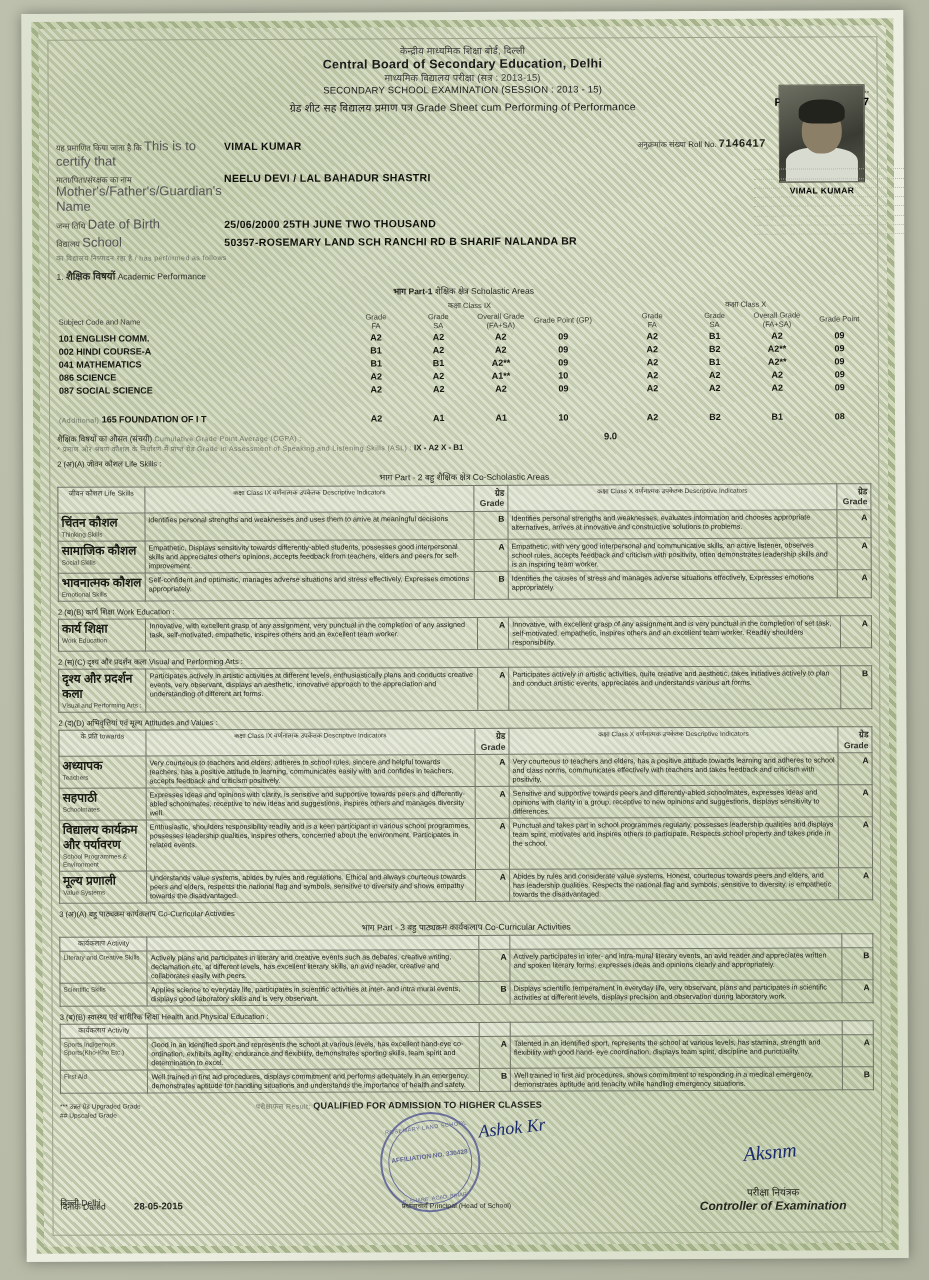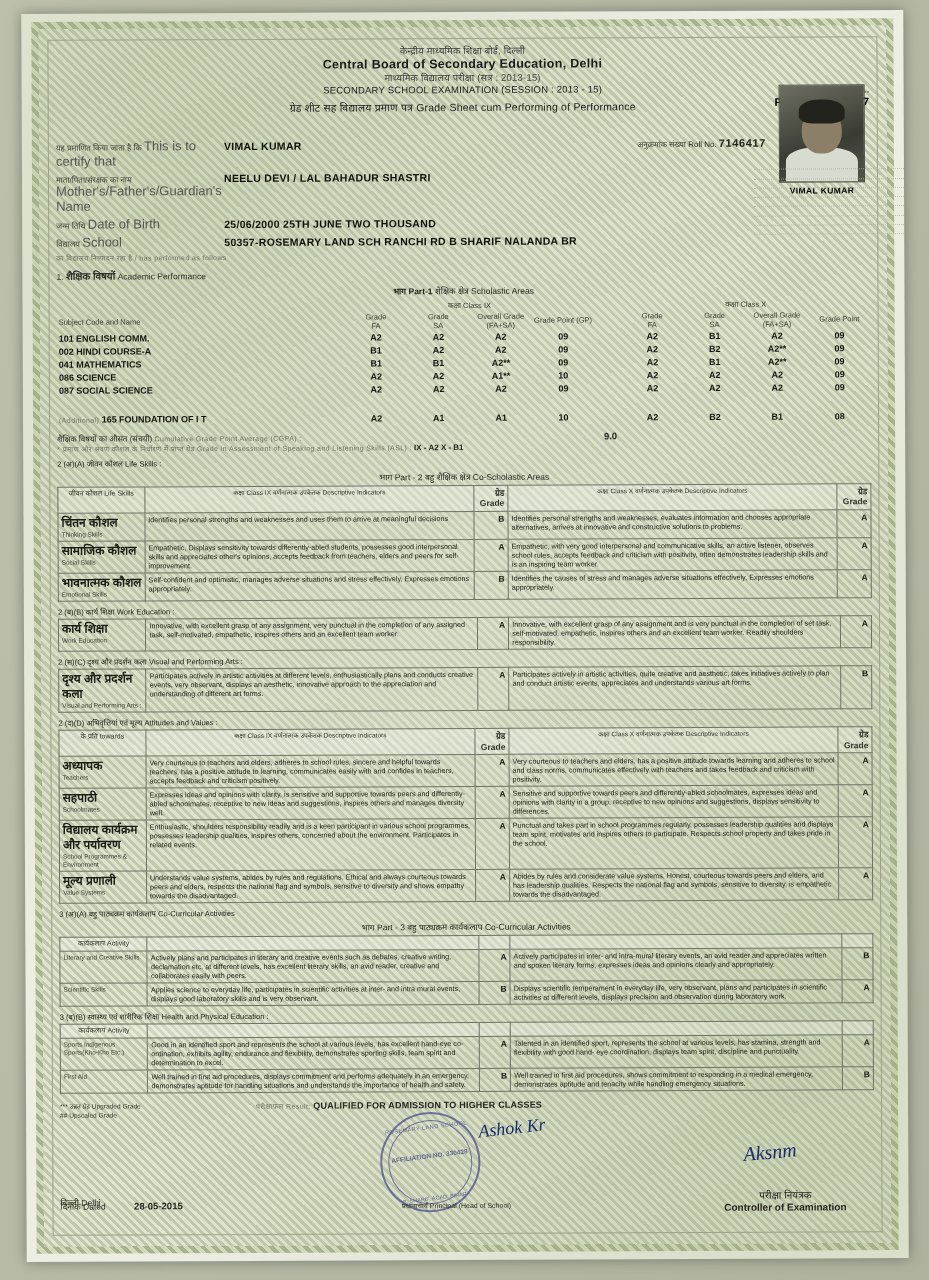--- a/index.html
+++ b/index.html
@@ -134,21 +134,21 @@
   }
   .stamp .ring{position:absolute;inset:6px;border:1px solid #4b4f90;border-radius:50%;}
   .stamp .t{position:absolute;left:0;right:0;top:10px;font-size:5.5px;letter-spacing:.5px;}
   .stamp .m{position:absolute;left:0;right:0;top:38px;font-size:6.5px;font-weight:bold;line-height:1.3;}
   .stamp .b{position:absolute;left:0;right:0;bottom:9px;font-size:5.5px;}
   .sign1{position:absolute;left:418px;top:18px;font-family:"Liberation Serif",serif;font-style:italic;font-size:18px;color:#1b2b6b;transform:rotate(-6deg);}
   .sign2{position:absolute;right:78px;top:42px;font-family:"Liberation Serif",serif;font-style:italic;font-size:20px;color:#1b2b6b;transform:rotate(-5deg);}
   .princ{position:absolute;left:316px;bottom:8px;font-size:7px;text-align:center;width:160px;color:#2a2c24;}
   .ctrl{position:absolute;right:28px;bottom:4px;text-align:center;font-size:8px;}
   .ctrl .hi2{font-size:10px;}
-  .ctrl b{font-size:10px;}
+  .ctrl b{font-size:12px;font-style:italic;}
   .place{position:absolute;left:0;bottom:12px;font-size:8.5px;}
   .dated{position:absolute;left:0;bottom:8px;font-size:8.5px;}
   .dated .dv{font-weight:bold;margin-left:26px;font-size:9.5px;}
   .lbl-hi{color:#3b3d34;}
 </style>
 </head>
 <body>
 
 <div id="sheet">
   <div id="paper">

